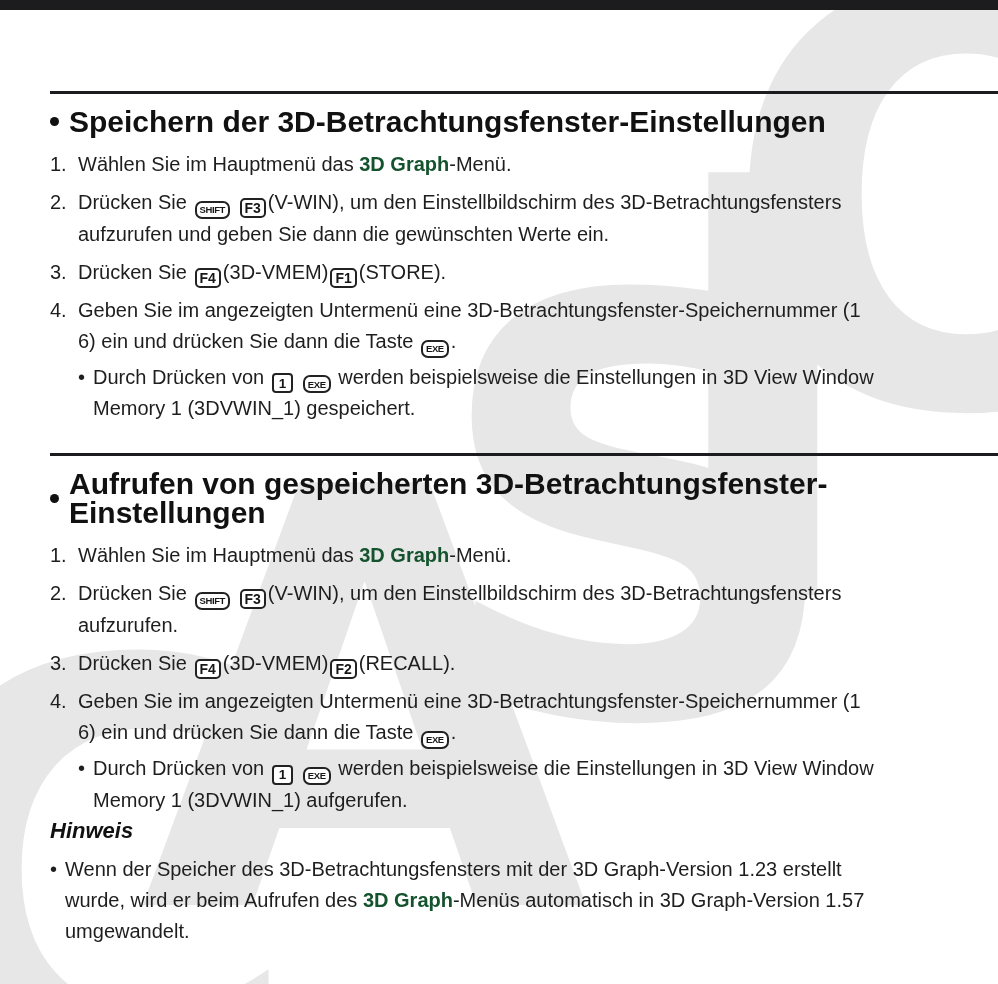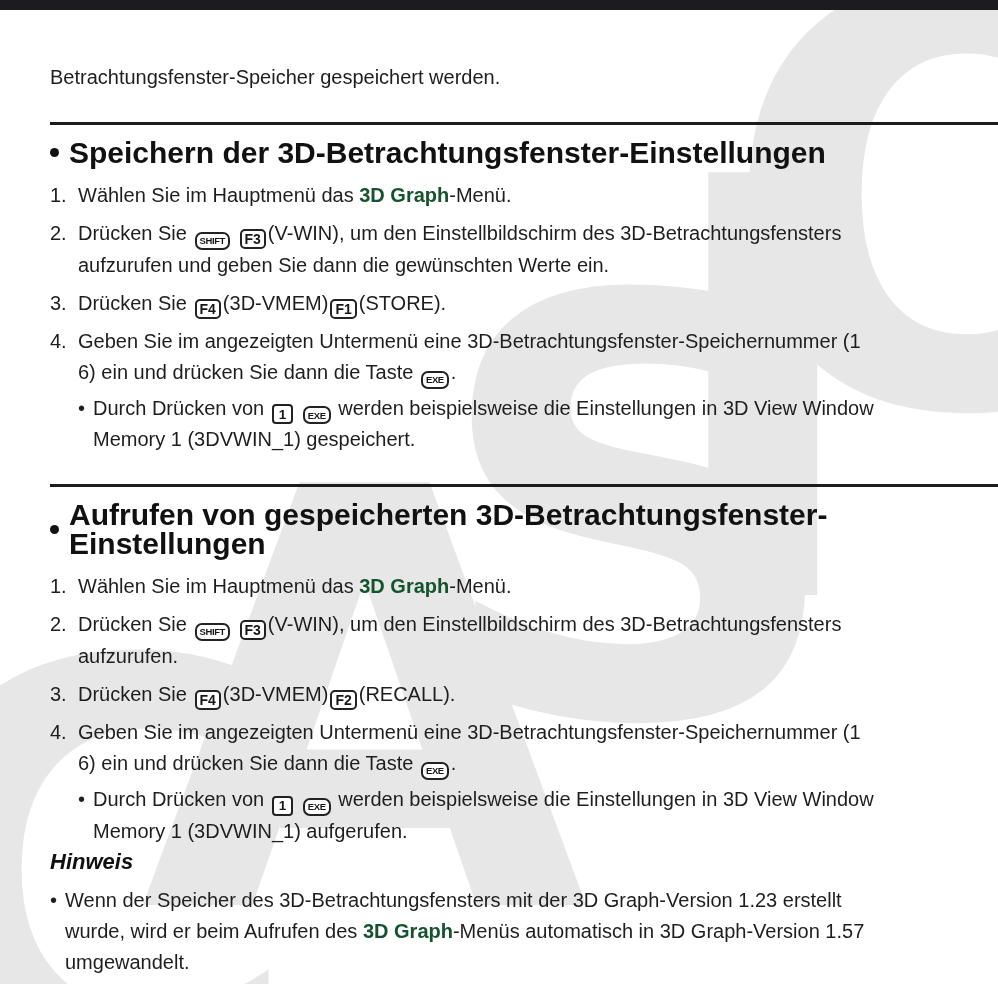--- a/index.html
+++ b/index.html
@@ -55,21 +55,20 @@
   <div class="top-bar"></div>
   <div class="watermark" id="watermark">
       <span>C</span>
       <span>A</span>
       <span>S</span>
       <span>I</span>
       <span>O</span>
     </div>
   <div class="content">
     <div class="intro" id="intro">
-        <div class="line"><span class="t">Betrachtungsfenster-Speicher gespeichert werden.</span></div>
       </div>
     <div id="sections">
         <section>
           <hr class="rule">
           <h2 class="section-heading">
             <span class="heading-dot"></span>
             <span>Speichern der 3D-Betrachtungsfenster-Einstellungen</span>
           </h2>
           <div class="steps">
             <div class="step">

